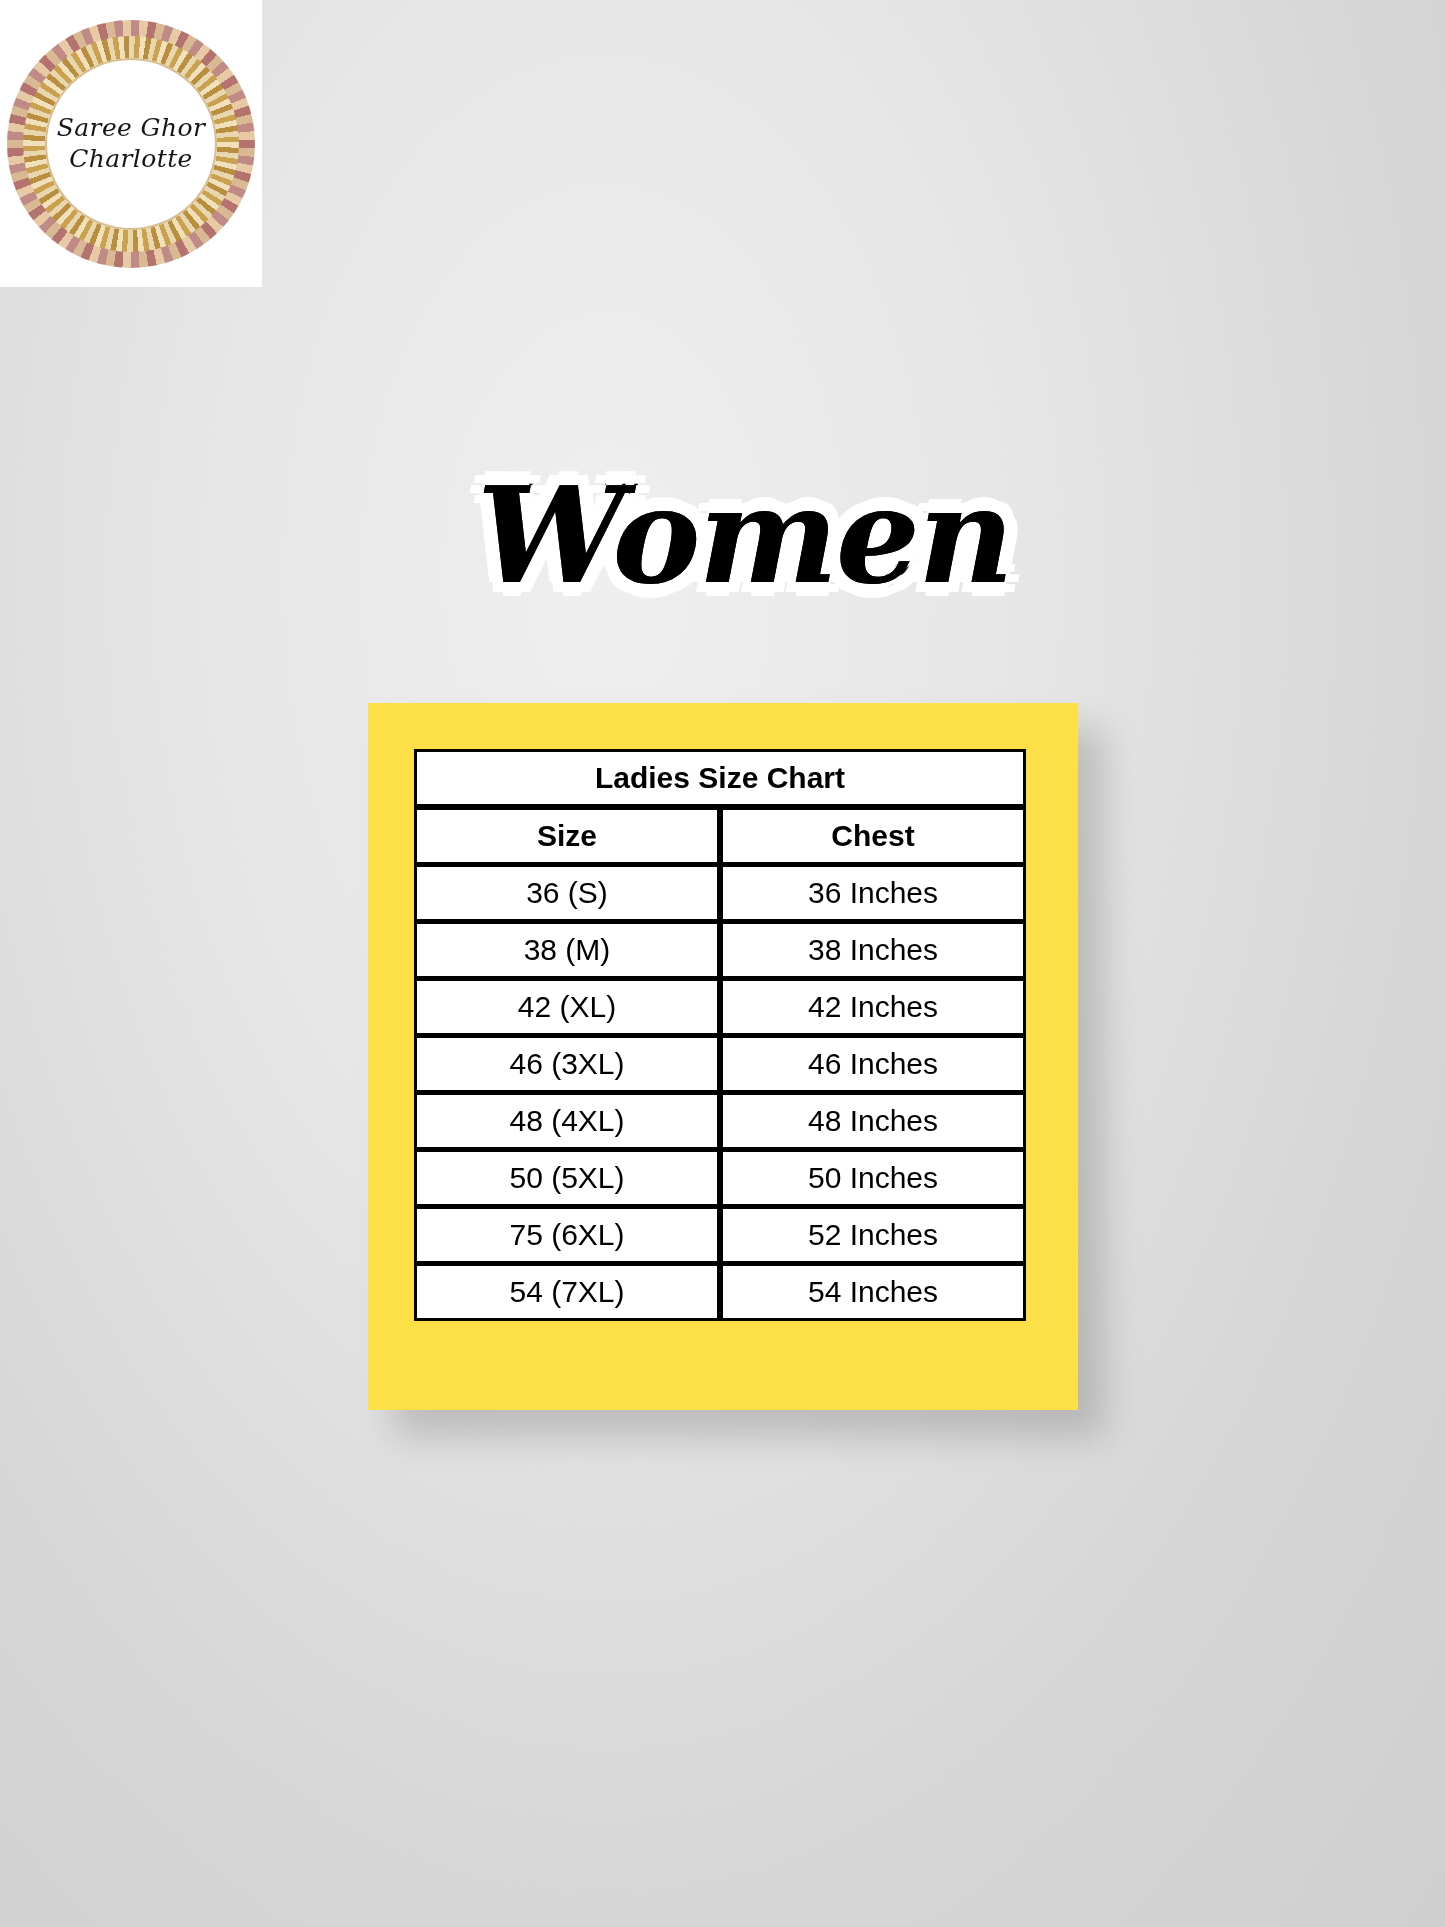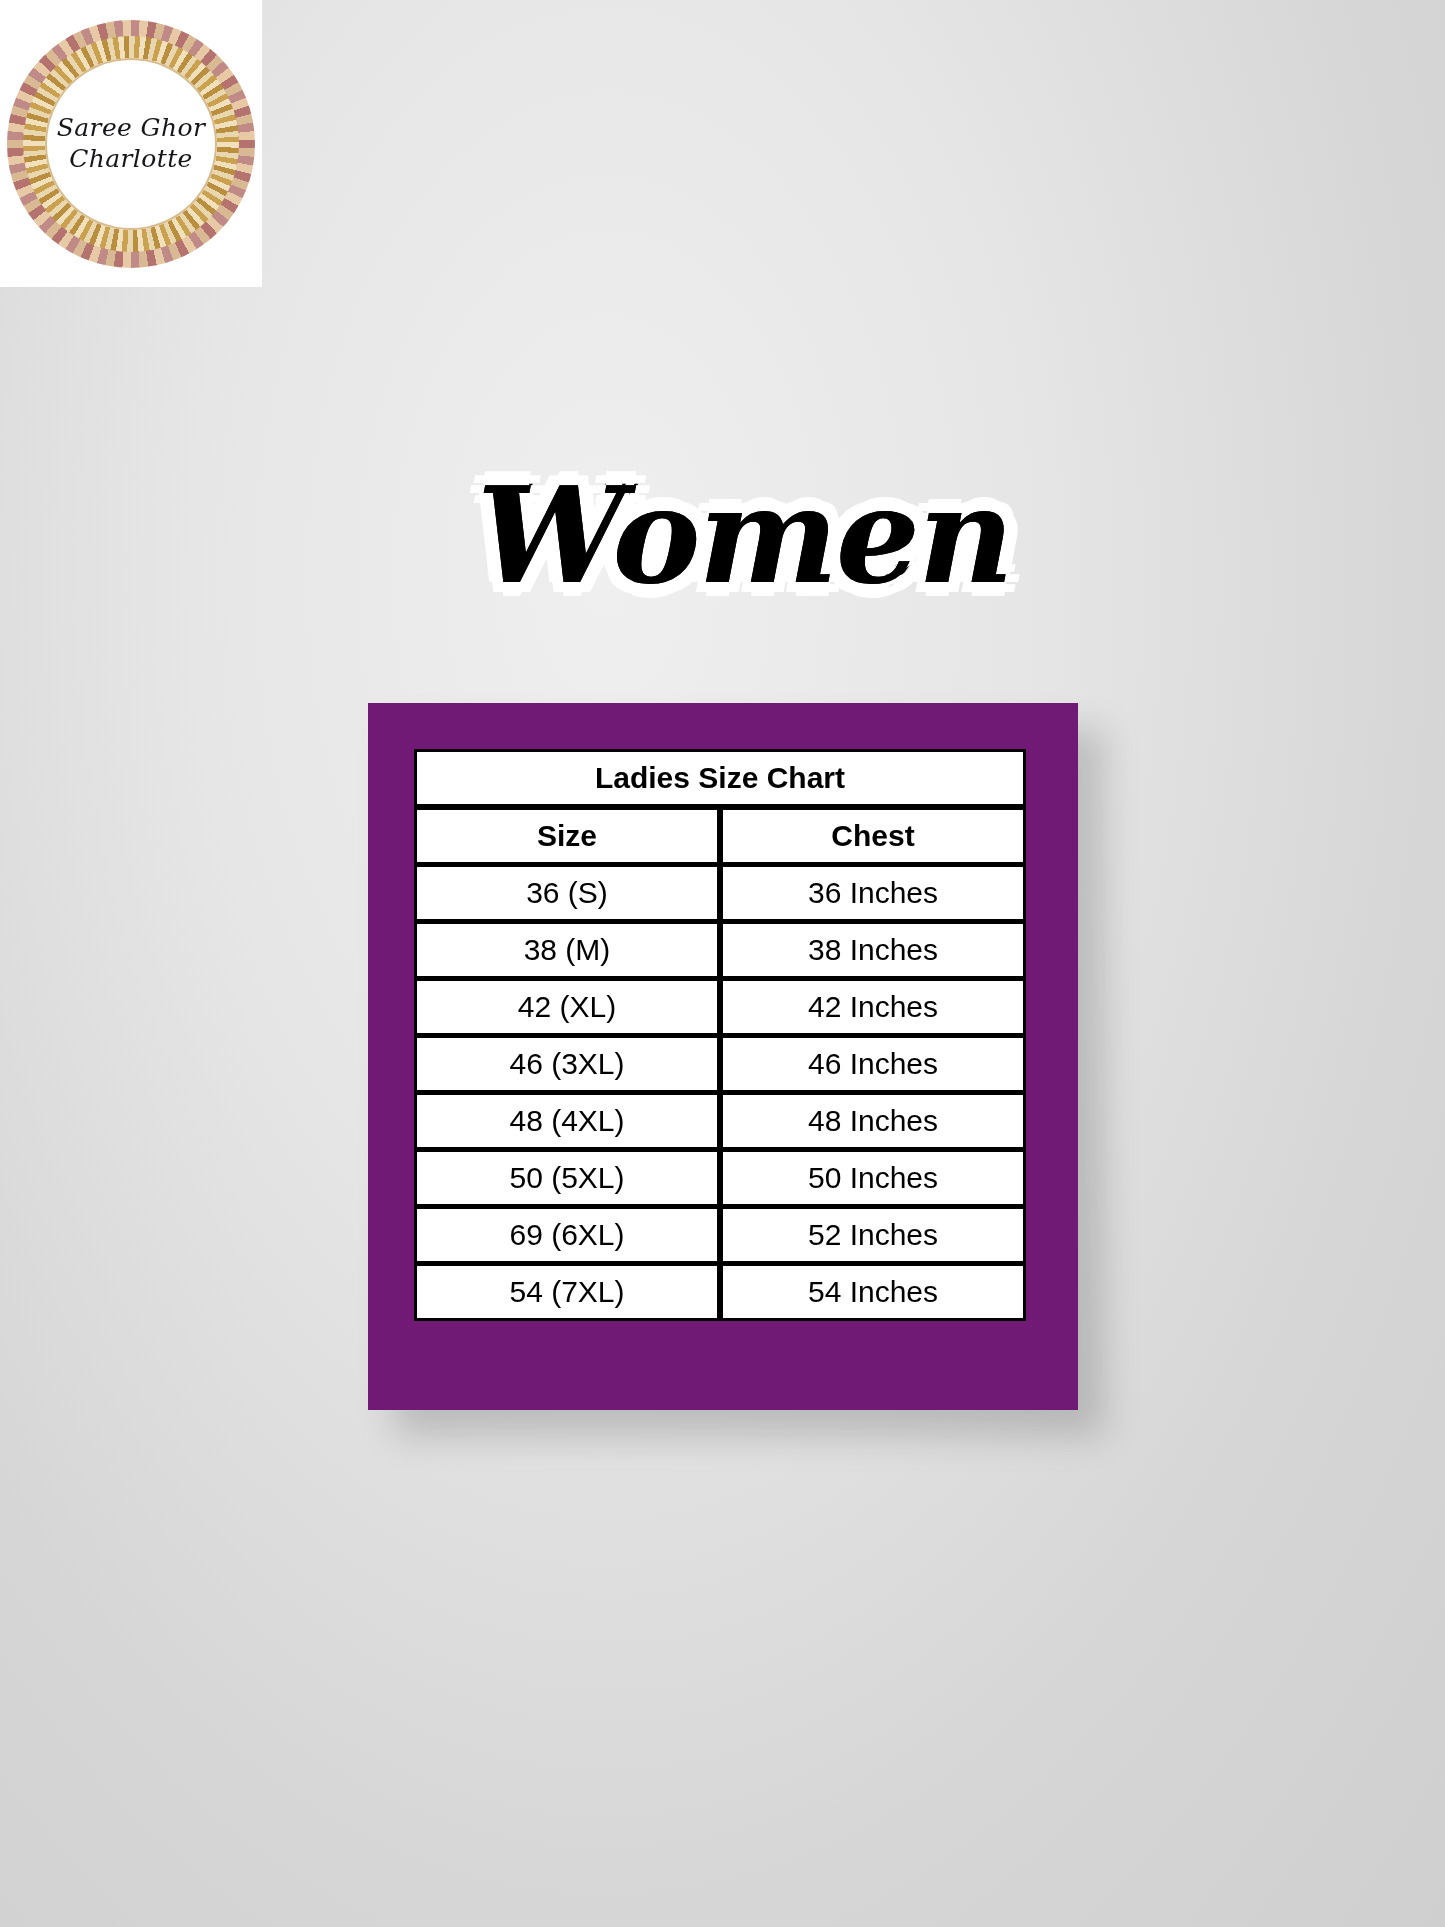--- a/index.html
+++ b/index.html
@@ -109,21 +109,21 @@
     margin-left: 44px;
   }
 
   
   .chart-card {
     position: absolute;
     left: 368px;
     top: 703px;
     width: 710px;
     height: 707px;
-    background: #701a75;
+    background: #fde047;
     box-shadow: 26px 26px 34px rgba(0,0,0,0.17);
     box-sizing: border-box;
     padding: 46px 46px;
   }
 
   table.size-chart {
     width: 612px;
     border-collapse: separate;
     border-spacing: 0;
     table-layout: fixed;
@@ -198,21 +198,21 @@
       </tr>
       <tr class="data-row">
         <td>48 (4XL)</td>
         <td>48 Inches</td>
       </tr>
       <tr class="data-row">
         <td>50 (5XL)</td>
         <td>50 Inches</td>
       </tr>
       <tr class="data-row">
-        <td>69 (6XL)</td>
+        <td>75 (6XL)</td>
         <td>52 Inches</td>
       </tr>
       <tr class="data-row">
         <td>54 (7XL)</td>
         <td>54 Inches</td>
       </tr>
     </tbody>
   </table>
 </div>
 

